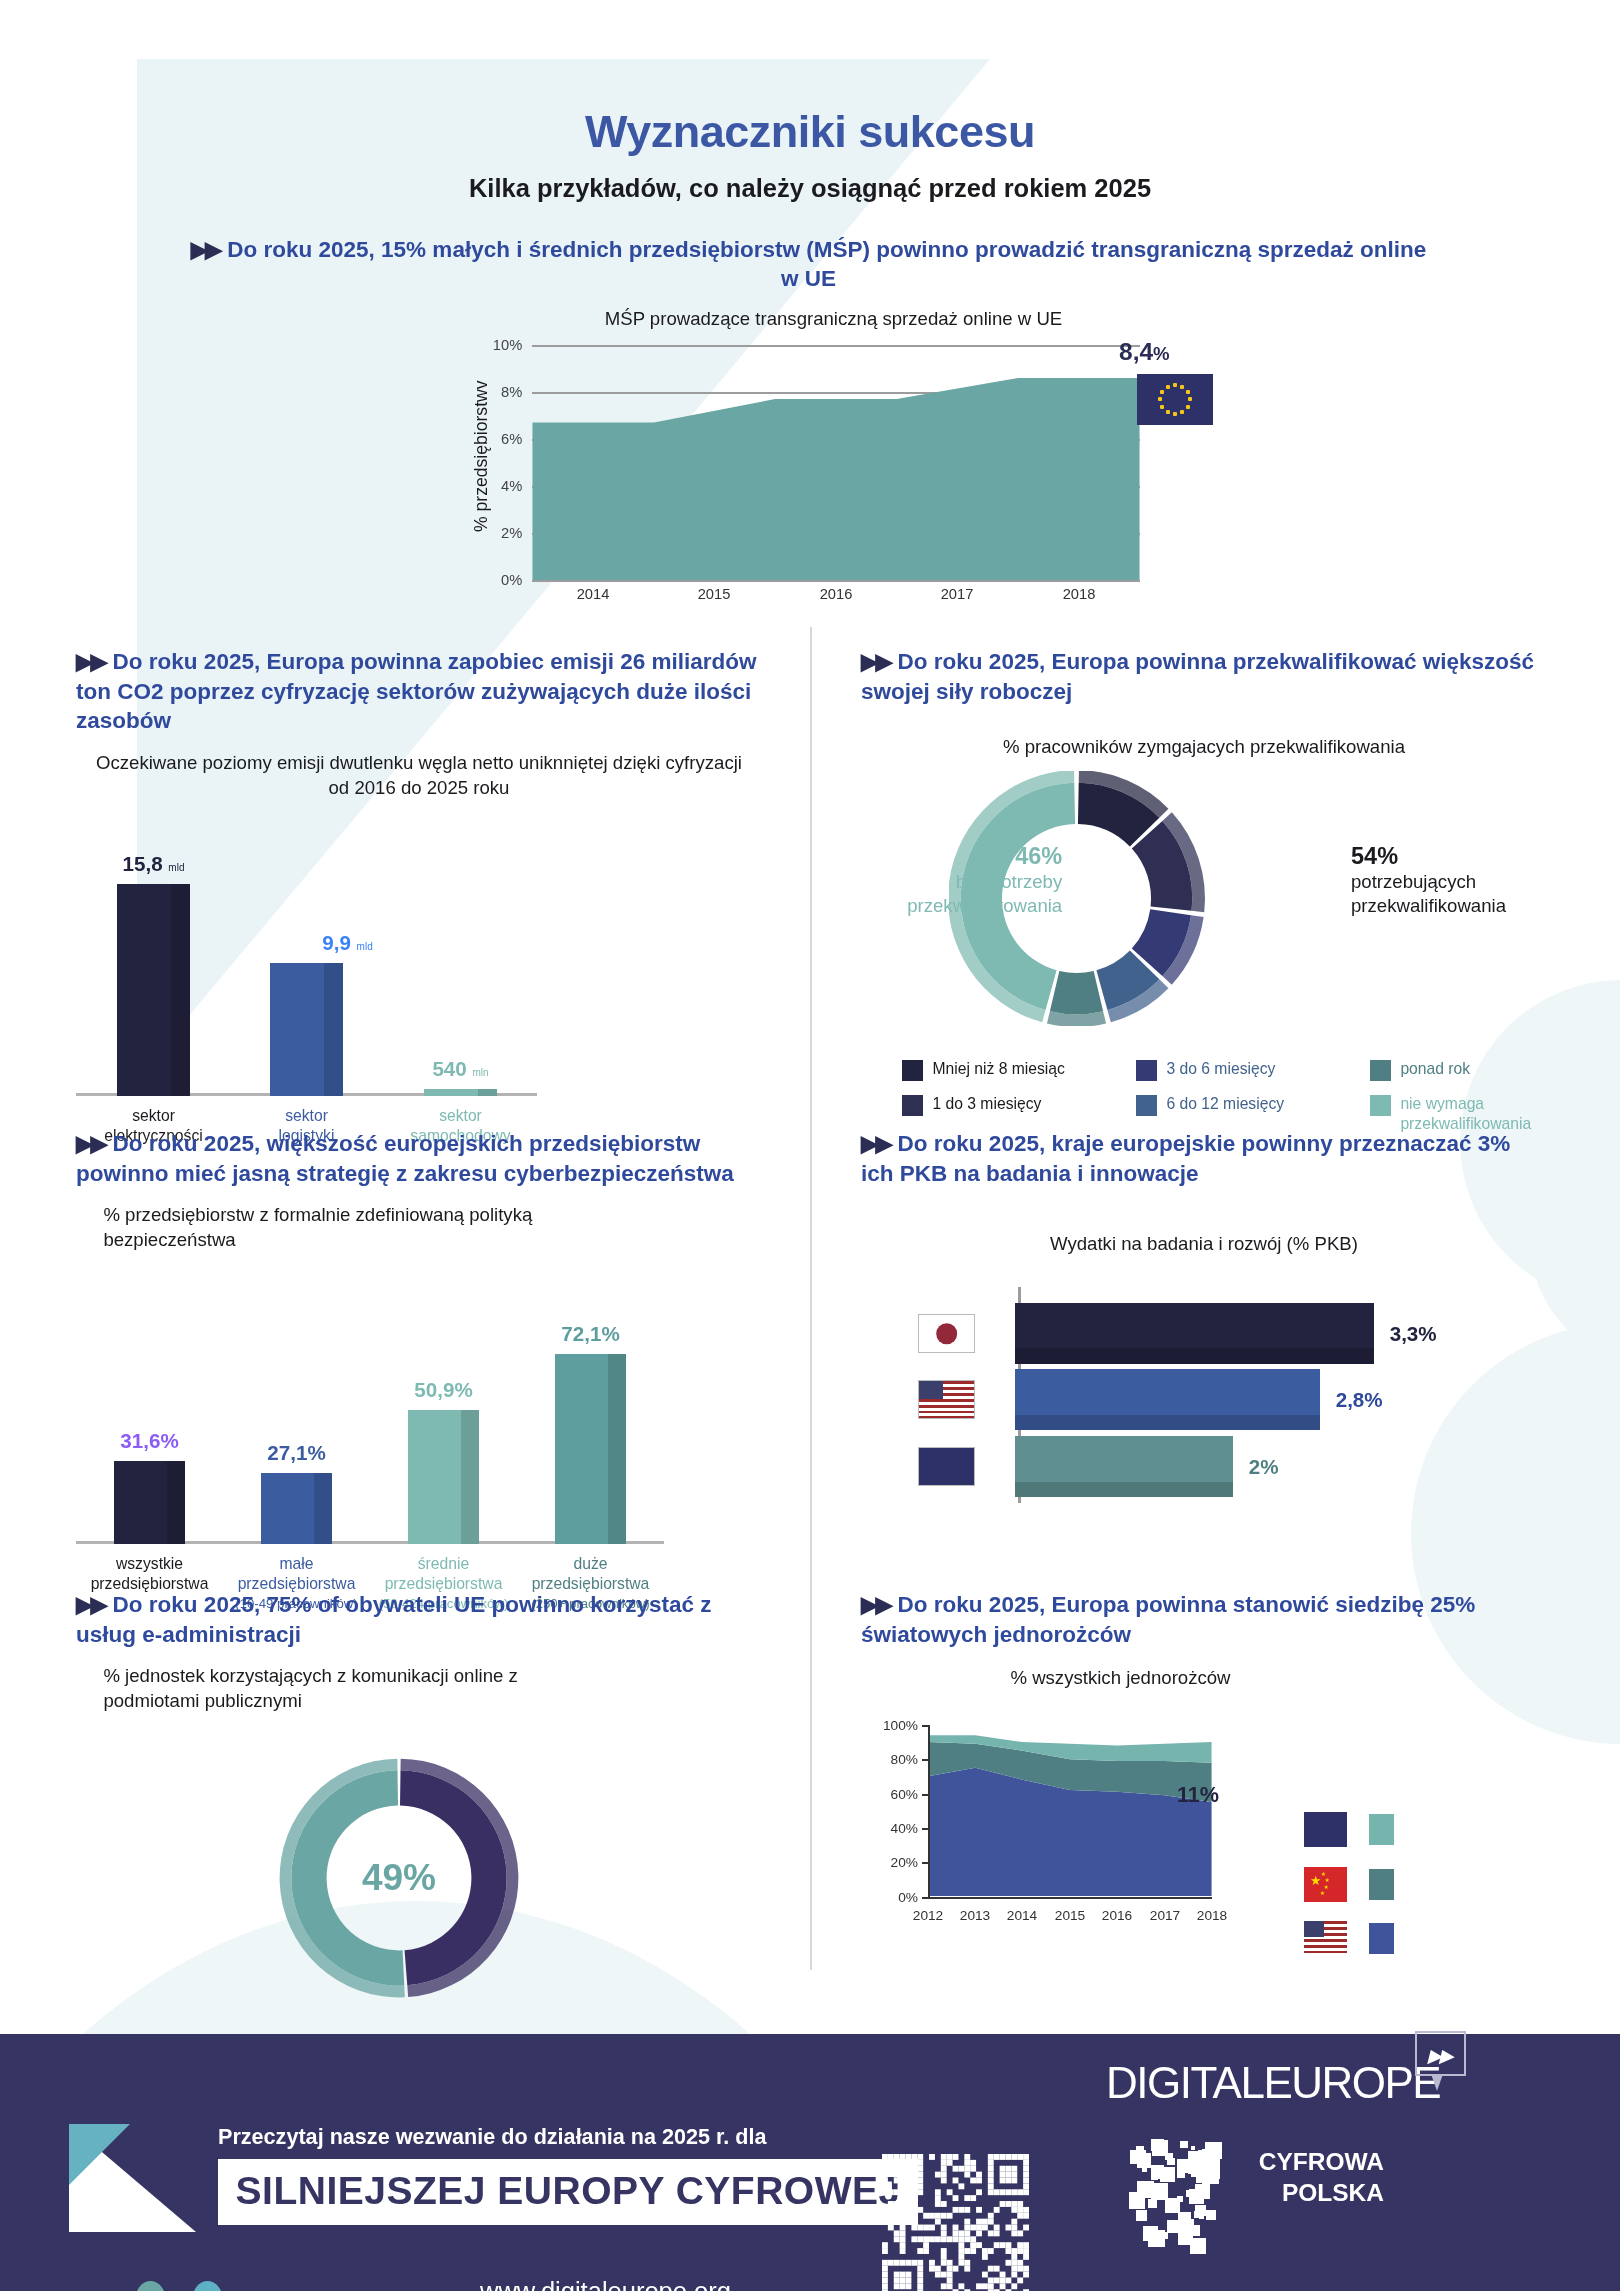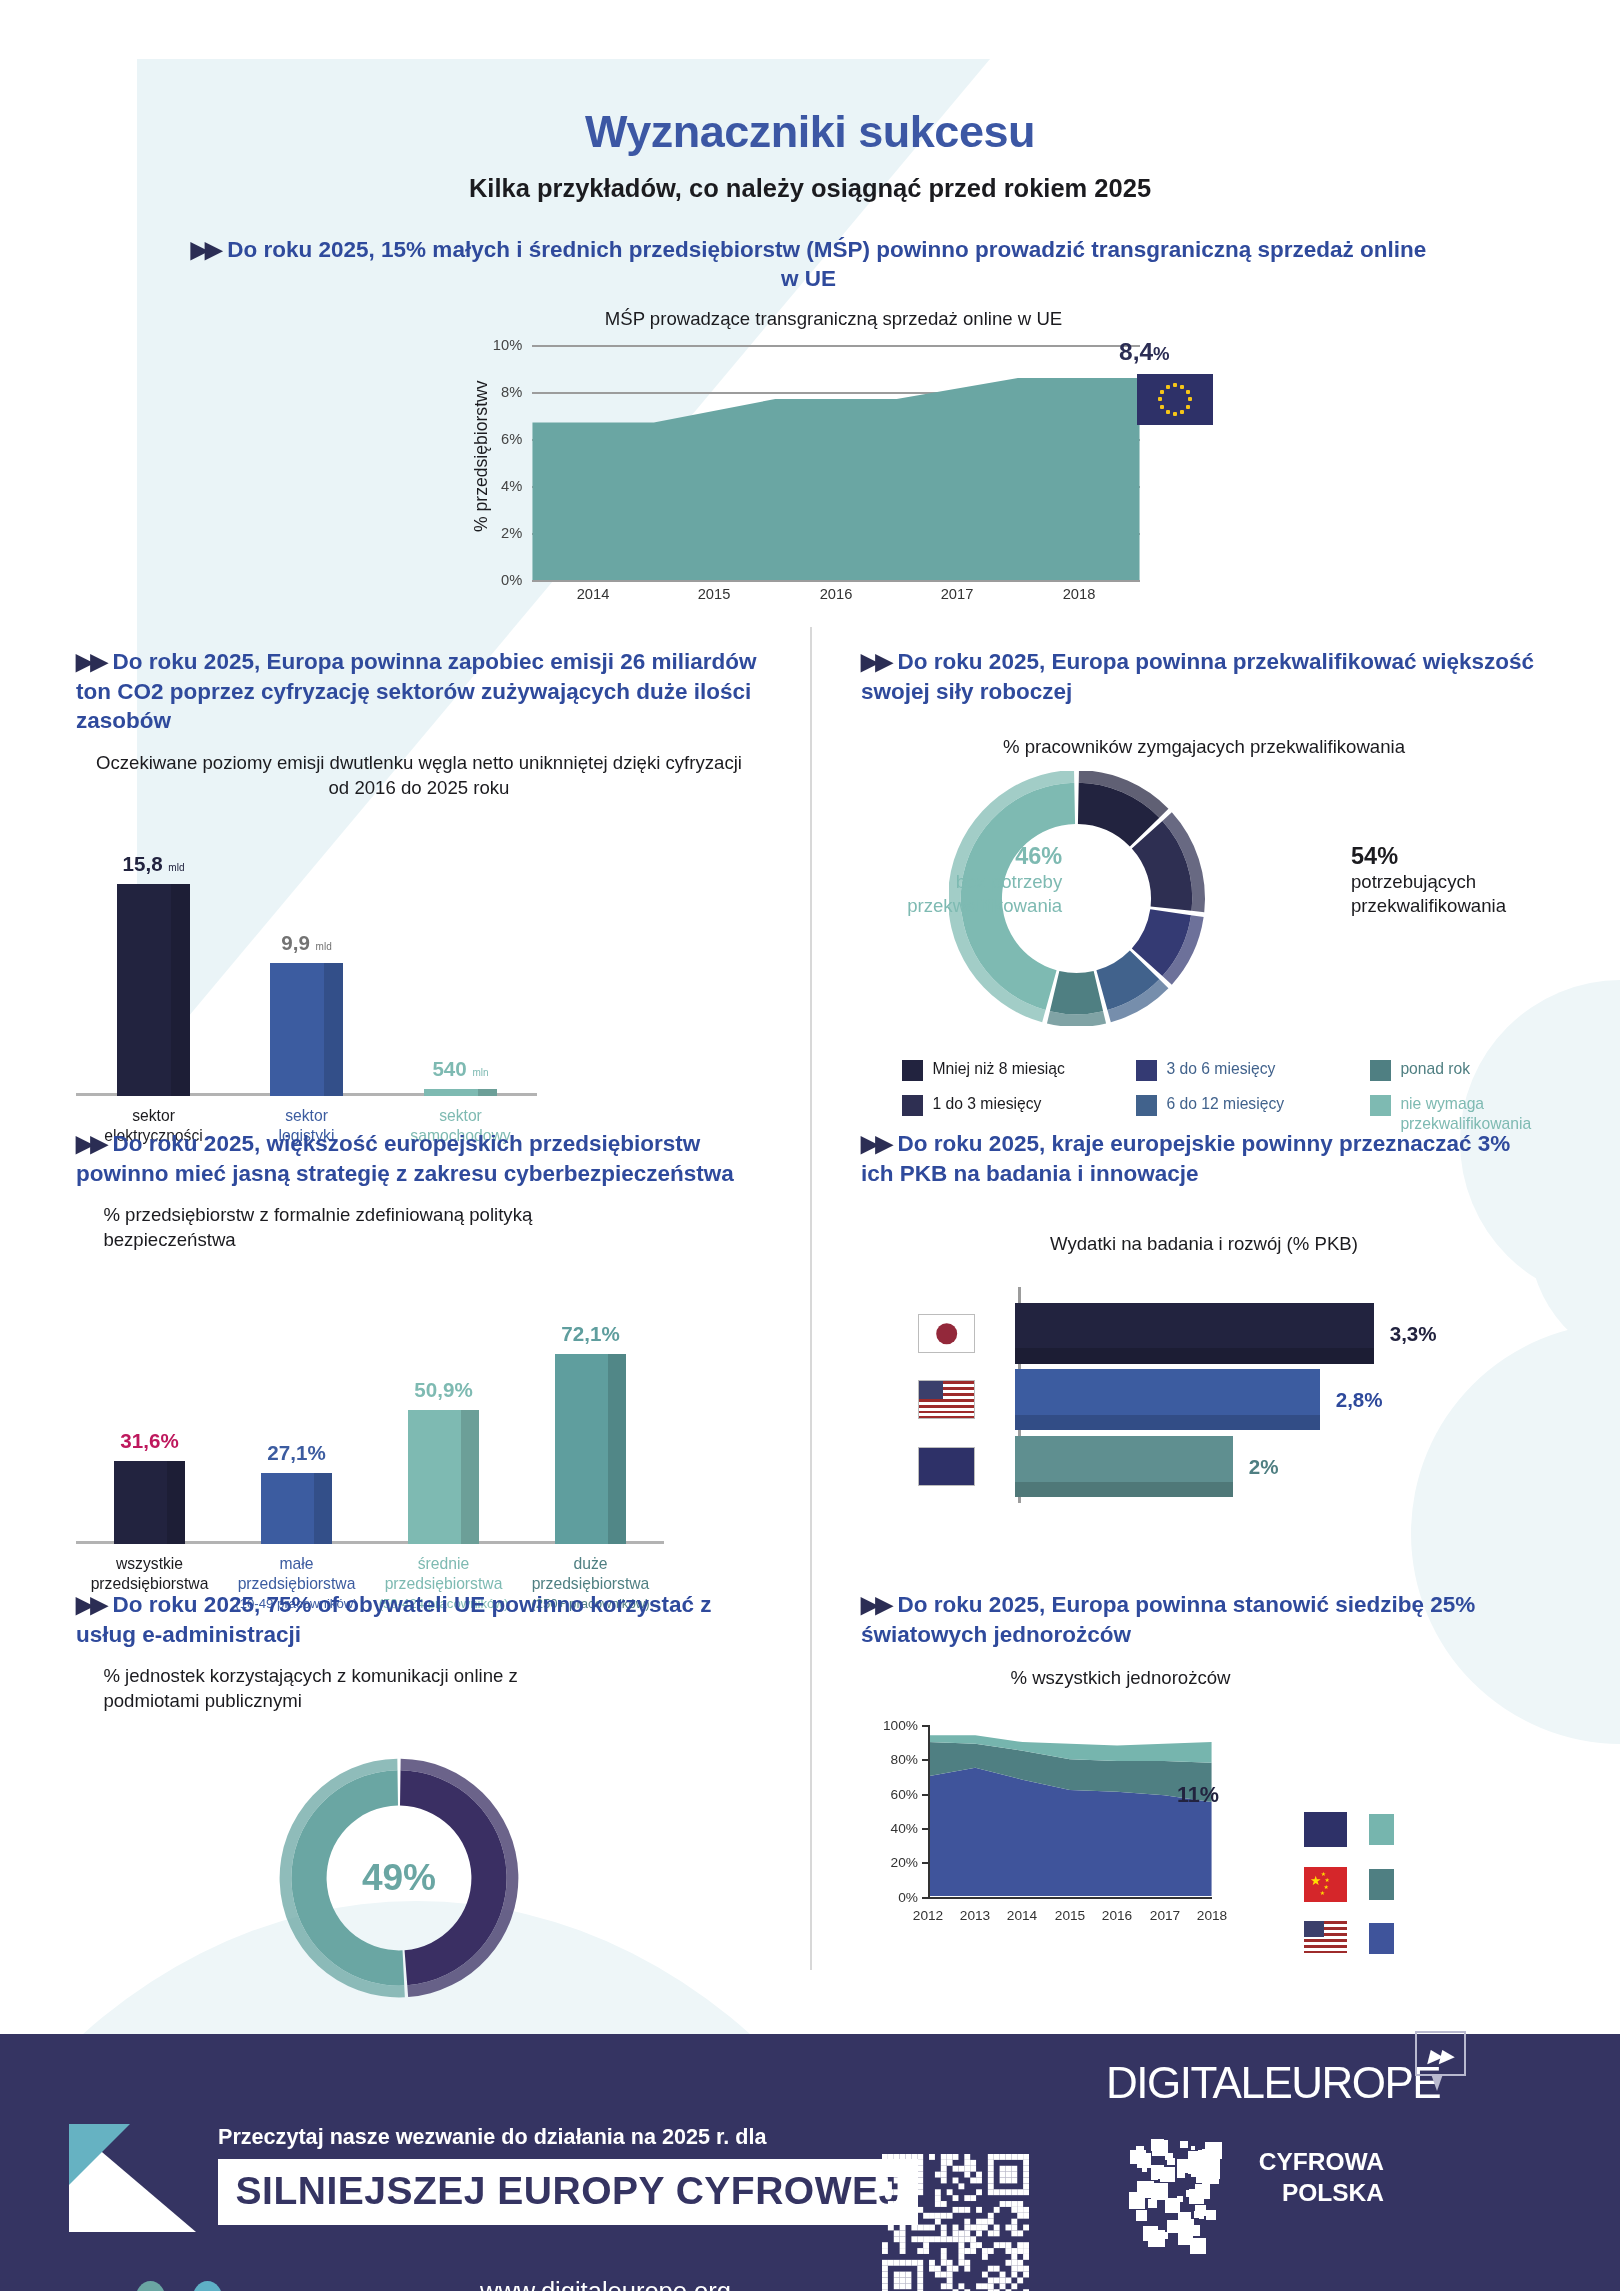--- a/index.html
+++ b/index.html
@@ -192,21 +192,21 @@
         <div class="baseline" style="bottom: 0px;"></div>
         <div class="colbar" style="left: 41px; width: 73px; height: 212px;">
           <div class="fill" style="background: rgb(34, 35, 63); top: 0px;"></div>
           <div class="shade"></div>
           <div class="vlabel" style="color: rgb(34, 35, 63);">15,8 <span>mld</span></div>
           <div class="colcat" style="color: rgb(27, 27, 31);">sektor<br>elektryczności</div>
         </div>
         <div class="colbar" style="left: 194px; width: 73px; height: 133px;">
           <div class="fill" style="background: rgb(60, 92, 160); top: 0px;"></div>
           <div class="shade"></div>
-          <div class="vlabel" style="color: #737373;">9,9 <span>mld</span></div>
+          <div class="vlabel" style="color: #3b82f6; margin-left: 41px;">9,9 <span>mld</span></div>
           <div class="colcat" style="color: rgb(60, 92, 160);">sektor<br>logistyki</div>
         </div>
         <div class="colbar" style="left: 348px; width: 73px; height: 7.3px;">
           <div class="fill" style="background: rgb(126, 186, 178); top: 0px;"></div>
           <div class="shade"></div>
           <div class="vlabel" style="color: rgb(126, 186, 178);">540 <span>mln</span></div>
           <div class="colcat" style="color: rgb(126, 186, 178);">sektor<br>samochodowy</div>
         </div>
       </div>
   </div>
@@ -277,21 +277,21 @@
   <div class="panel" style="left:76px; top:1129px; width:686px;">
     <h3>
       <span class="arrows">▶▶</span><span>Do roku 2025, większość europejskich przedsiębiorstw powinno mieć jasną strategię z zakresu cyberbezpieczeństwa</span>
     </h3>
     <div class="cap" style="padding-left:27.4px; padding-right:118px;">% przedsiębiorstw z formalnie zdefiniowaną polityką bezpieczeństwa</div>
     <div class="colchart" id="cyberchart" style="position: relative; height: 245px; margin-top: 47px; width: 588px;">
         <div class="baseline" style="bottom: 0px;"></div>
         <div class="colbar" style="left: 38px; width: 71px; height: 83px;">
           <div class="fill" style="background: rgb(34, 35, 63); top: 0px;"></div>
           <div class="shade"></div>
-          <div class="vlabel" style="color: #be185d; margin-top: 12px;">31,6%</div>
+          <div class="vlabel" style="color: #8b5cf6; margin-top: 12px;">31,6%</div>
           <div class="colcat" style="color: rgb(27, 27, 31);">wszystkie<br>przedsiębiorstwa</div>
         </div>
         <div class="colbar" style="left: 185px; width: 71px; height: 71px;">
           <div class="fill" style="background: rgb(60, 92, 160); top: 0px;"></div>
           <div class="shade"></div>
           <div class="vlabel" style="color: rgb(60, 92, 160);">27,1%</div>
           <div class="colcat" style="color: rgb(60, 92, 160);">małe<br>przedsiębiorstwa<div class="sub">(10-49 pracowników)</div></div>
         </div>
         <div class="colbar" style="left: 332px; width: 71px; height: 134px;">
           <div class="fill" style="background: rgb(126, 186, 178); top: 0px;"></div>

